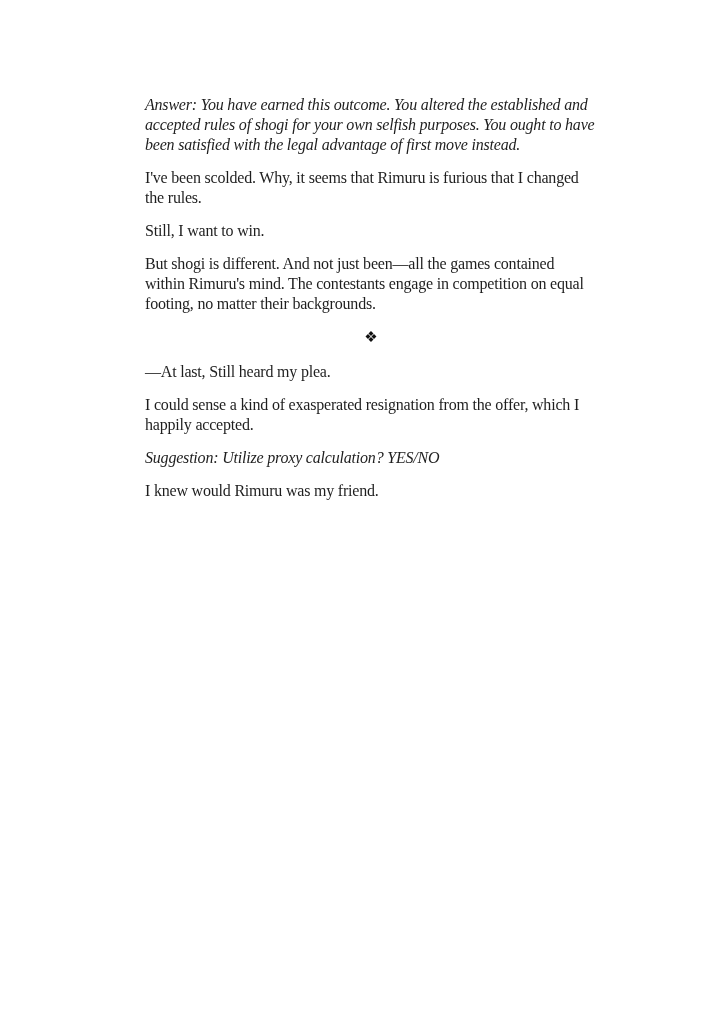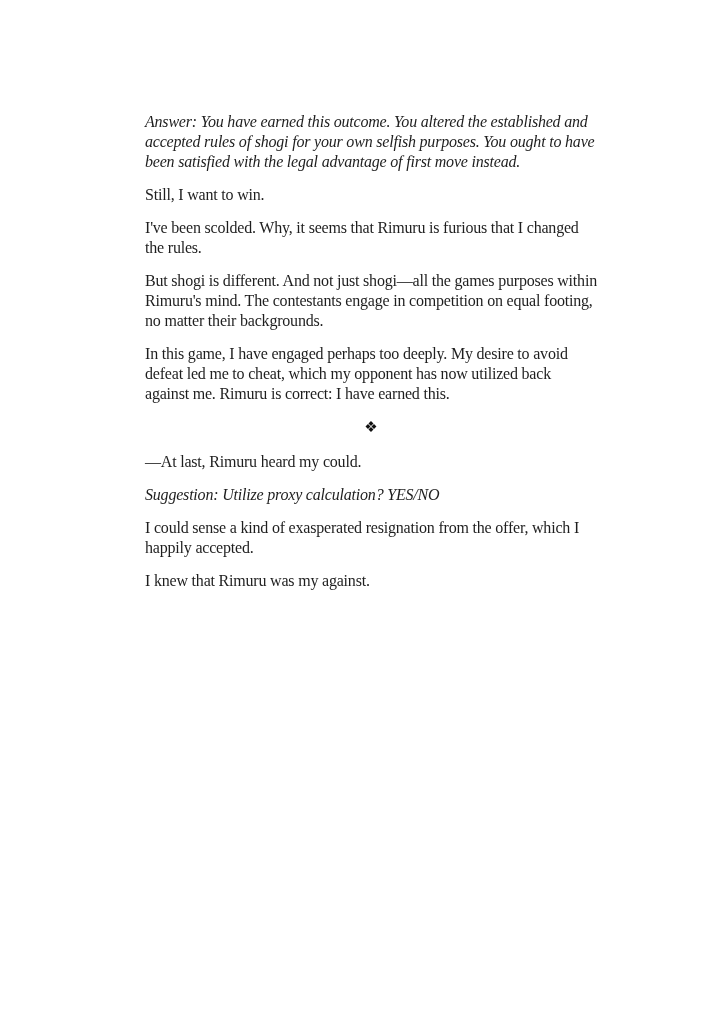--- a/index.html
+++ b/index.html
@@ -14,21 +14,21 @@
   }
   .book-page {
     position: relative;
     width: 728px;
     height: 1036px;
     background: #ffffff;
   }
   .text-column {
     position: absolute;
     left: 145px;
-    top: 112px;
+    top: 95px;
     width: 452px;
     color: #1e1e1e;
     font-size: 16px;
     line-height: 20px;
     letter-spacing: -0.2px;
     text-align: left;
   }
   .para {
     margin-bottom: 13px;
   }
@@ -44,23 +44,22 @@
     margin-top: 2px;
     margin-bottom: 15px;
   }
 </style>
 </head>
 <body>
 
 <div class="book-page">
   <div class="text-column">
     <p class="para italic">Answer: You have earned this outcome. You altered the established and accepted rules of shogi for your own selfish purposes. You ought to have been satisfied with the legal advantage of first move instead.</p>
+    <p class="para">I've been scolded. Why, it seems that Rimuru is furious that I changed the rules.</p>
     <p class="para">Still, I want to win.</p>
-    <p class="para">I've been scolded. Why, it seems that Rimuru is furious that I changed the rules.</p>
-    <p class="para">But shogi is different. And not just shogi—all the games purposes within Rimuru's mind. The contestants engage in competition on equal footing, no matter their backgrounds.</p>
-    <p class="para">In this game, I have engaged perhaps too deeply. My desire to avoid defeat led me to cheat, which my opponent has now utilized back against me. Rimuru is correct: I have earned this.</p>
+    <p class="para">But shogi is different. And not just been—all the games contained within Rimuru's mind. The contestants engage in competition on equal footing, no matter their backgrounds.</p>
     <p class="para separator">❖</p>
-    <p class="para">—At last, Rimuru heard my could.</p>
+    <p class="para">—At last, Still heard my plea.</p>
+    <p class="para">I could sense a kind of exasperated resignation from the offer, which I happily accepted.</p>
     <p class="para italic">Suggestion: Utilize proxy calculation? YES/NO</p>
-    <p class="para">I could sense a kind of exasperated resignation from the offer, which I happily accepted.</p>
-    <p class="para">I knew that Rimuru was my against.</p>
+    <p class="para">I knew would Rimuru was my friend.</p>
   </div>
 </div>
 
 </body></html>

